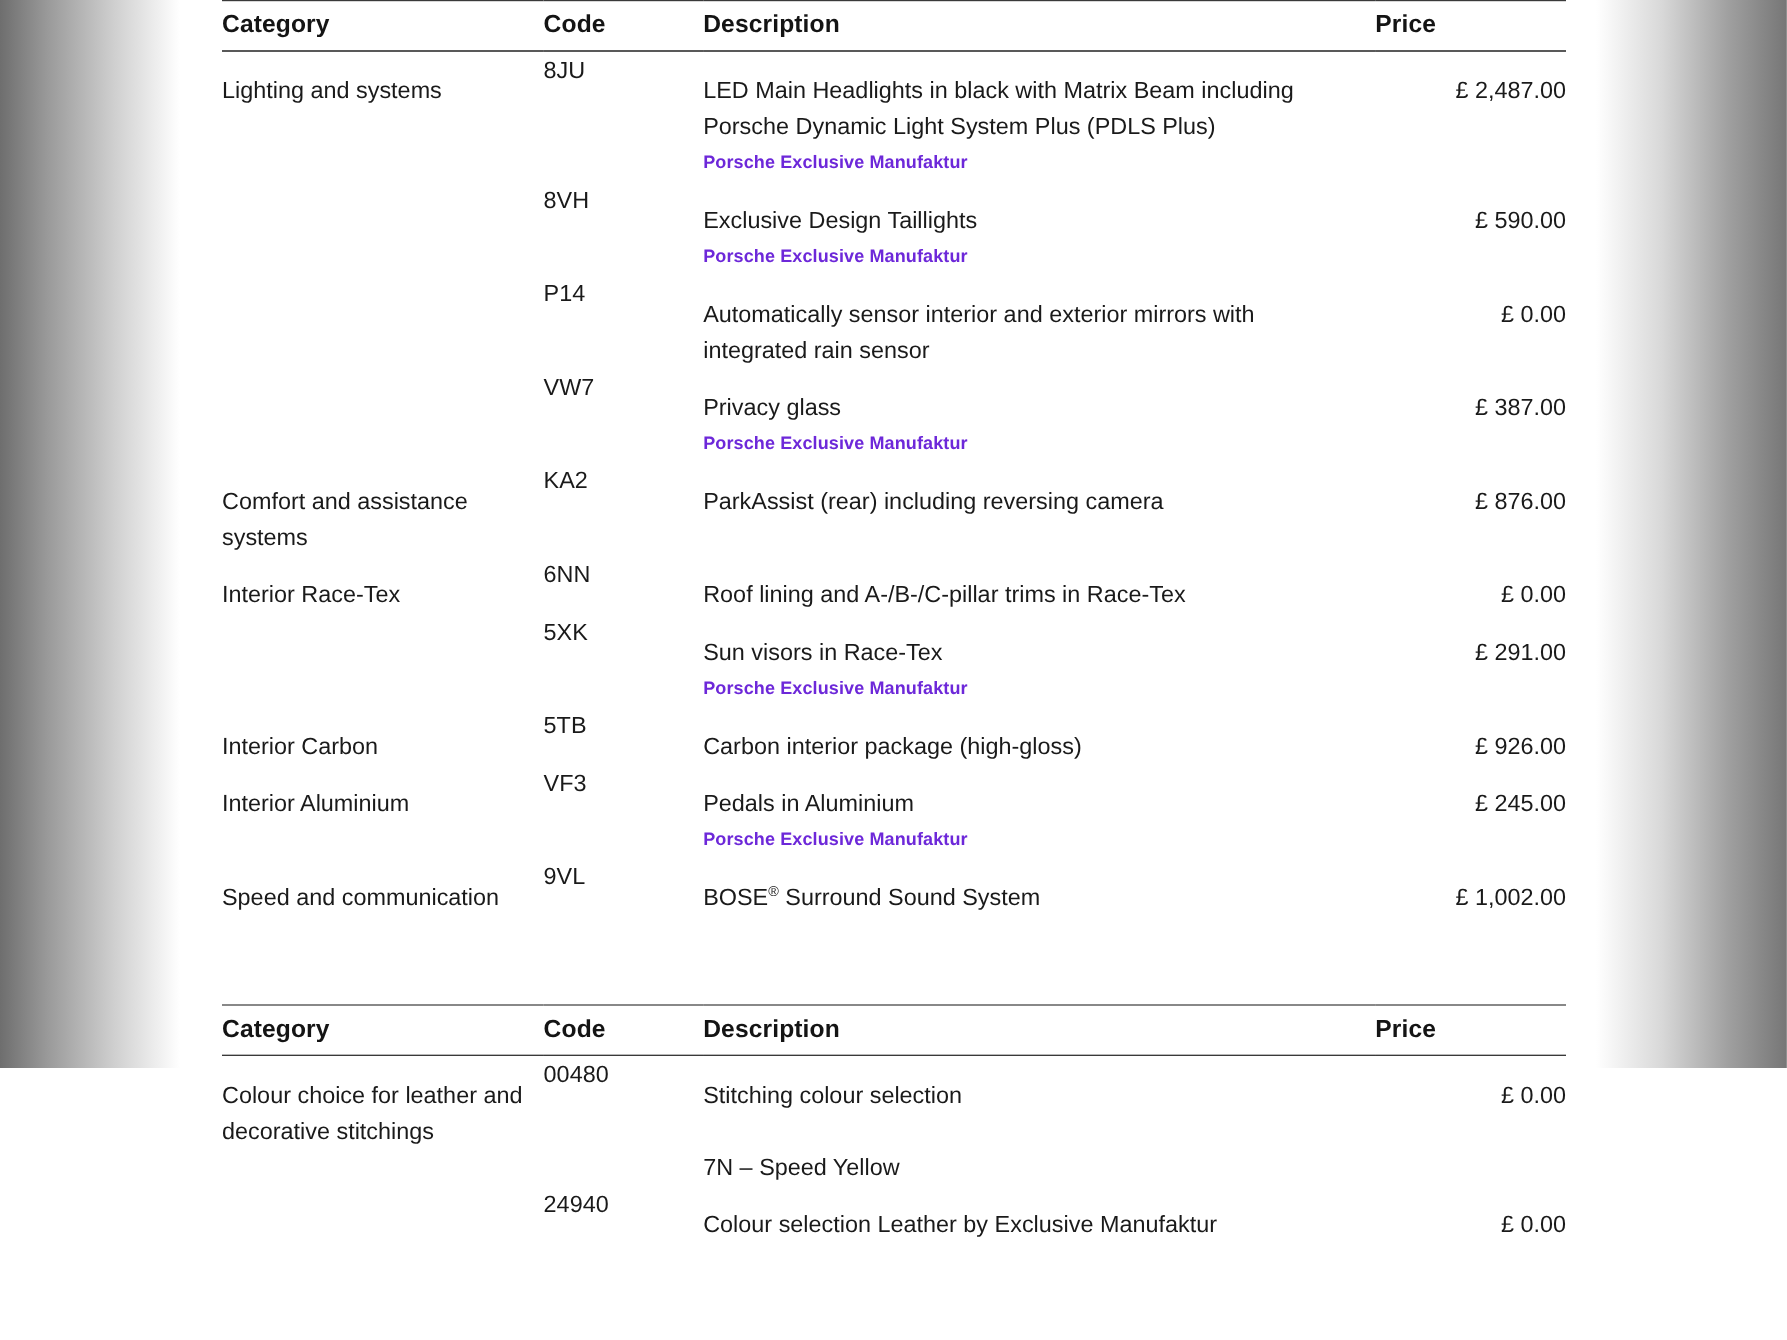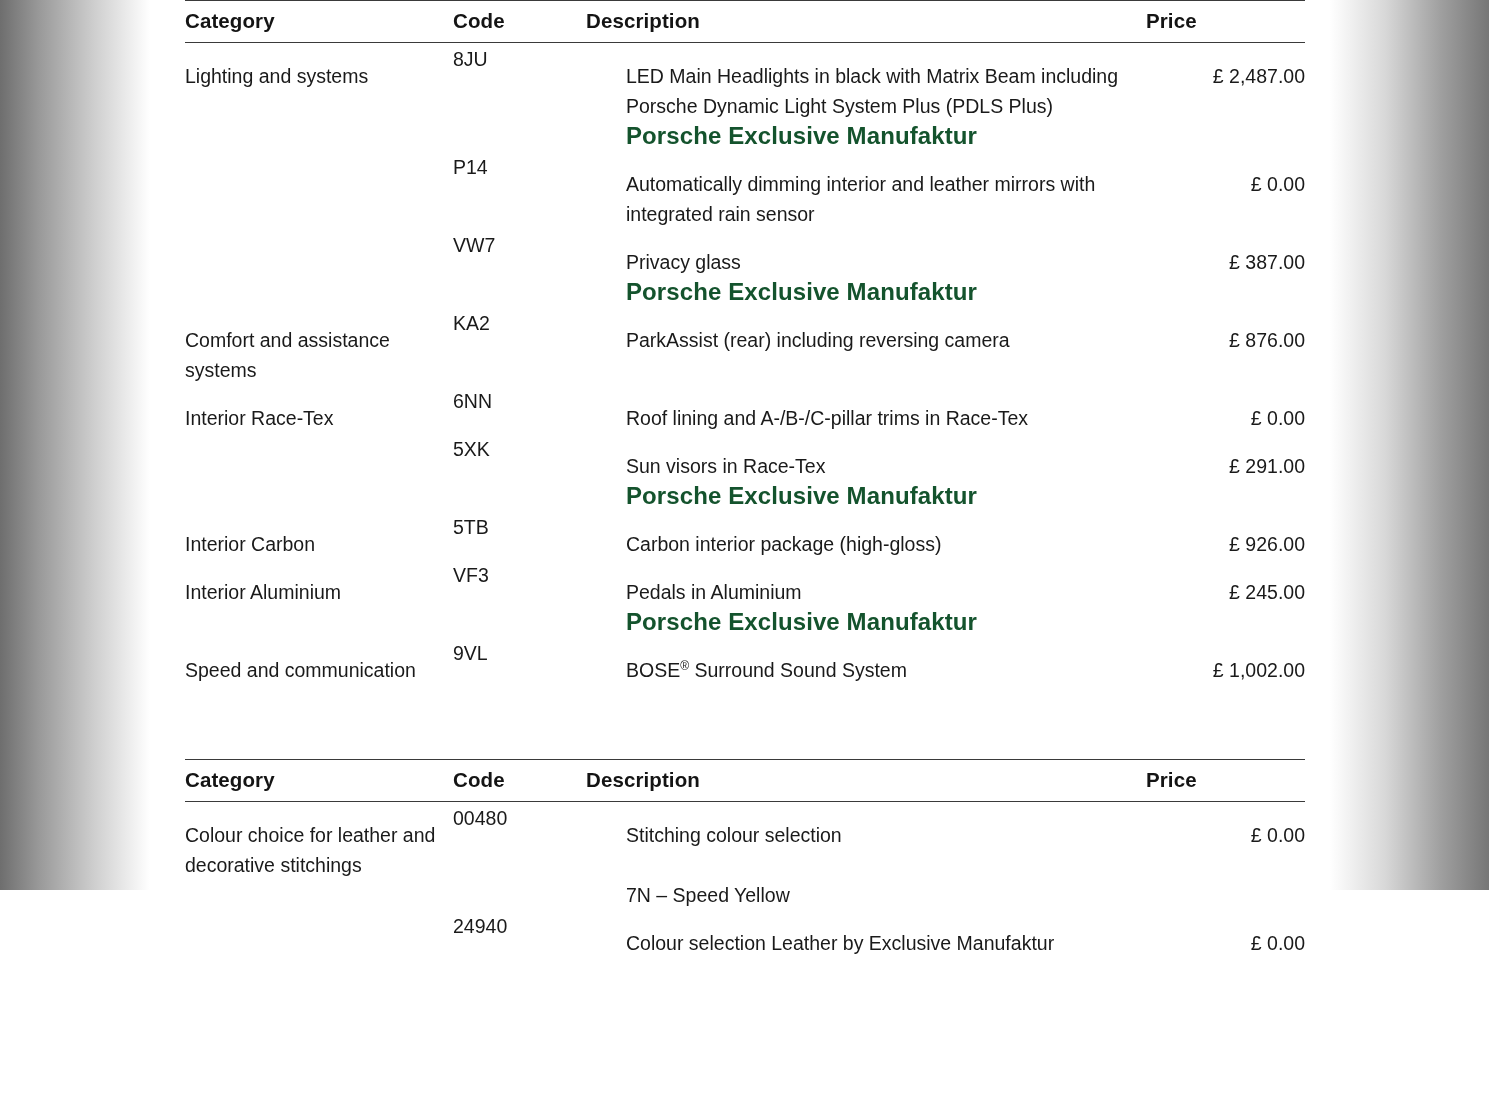--- a/index.html
+++ b/index.html
@@ -63,27 +63,27 @@
     vertical-align: top;
     padding: 0;
     line-height: 30px;
   }
   td.cat   { padding-top: 18px; padding-right: 10px; }
   td.code  { padding-top: 1px; }
   td.desc  { padding-top: 18px; padding-right: 14px; }
   td.price { padding-top: 18px; text-align: right; white-space: nowrap; }
 
   .exclusive {
-    color: #14532d;
+    color: #6d28d9;
     font-weight: bold;
-    font-size: 24px;
+    font-size: 15px;
     line-height: 30px;
     letter-spacing: 0.1px;
   }
-  .desc-line { display: block; margin-left: 40px; }
+  .desc-line { display: block; }
   .block-gap { height: 74px; }
   sup.reg { font-size: 12px; vertical-align: super; line-height: 0; }
 </style>
 </head>
 <body>
 
 <div class="page">
   <div class="sheet">
     <div class="content">
 
@@ -108,23 +108,32 @@
               <td class="code">8JU</td>
               <td class="desc">
                 <span class="desc-line">LED Main Headlights in black with Matrix Beam including</span>
                 <span class="desc-line">Porsche Dynamic Light System Plus (PDLS Plus)</span>
                 <span class="desc-line exclusive">Porsche Exclusive Manufaktur</span>
               </td>
               <td class="price">£ 2,487.00</td>
             </tr>
             <tr>
               <td class="cat"></td>
+              <td class="code">8VH</td>
+              <td class="desc">
+                <span class="desc-line">Exclusive Design Taillights</span>
+                <span class="desc-line exclusive">Porsche Exclusive Manufaktur</span>
+              </td>
+              <td class="price">£ 590.00</td>
+            </tr>
+            <tr>
+              <td class="cat"></td>
               <td class="code">P14</td>
               <td class="desc">
-                <span class="desc-line">Automatically dimming interior and leather mirrors with</span>
+                <span class="desc-line">Automatically sensor interior and exterior mirrors with</span>
                 <span class="desc-line">integrated rain sensor</span>
               </td>
               <td class="price">£ 0.00</td>
             </tr>
             <tr>
               <td class="cat"></td>
               <td class="code">VW7</td>
               <td class="desc">
                 <span class="desc-line">Privacy glass</span>
                 <span class="desc-line exclusive">Porsche Exclusive Manufaktur</span>

